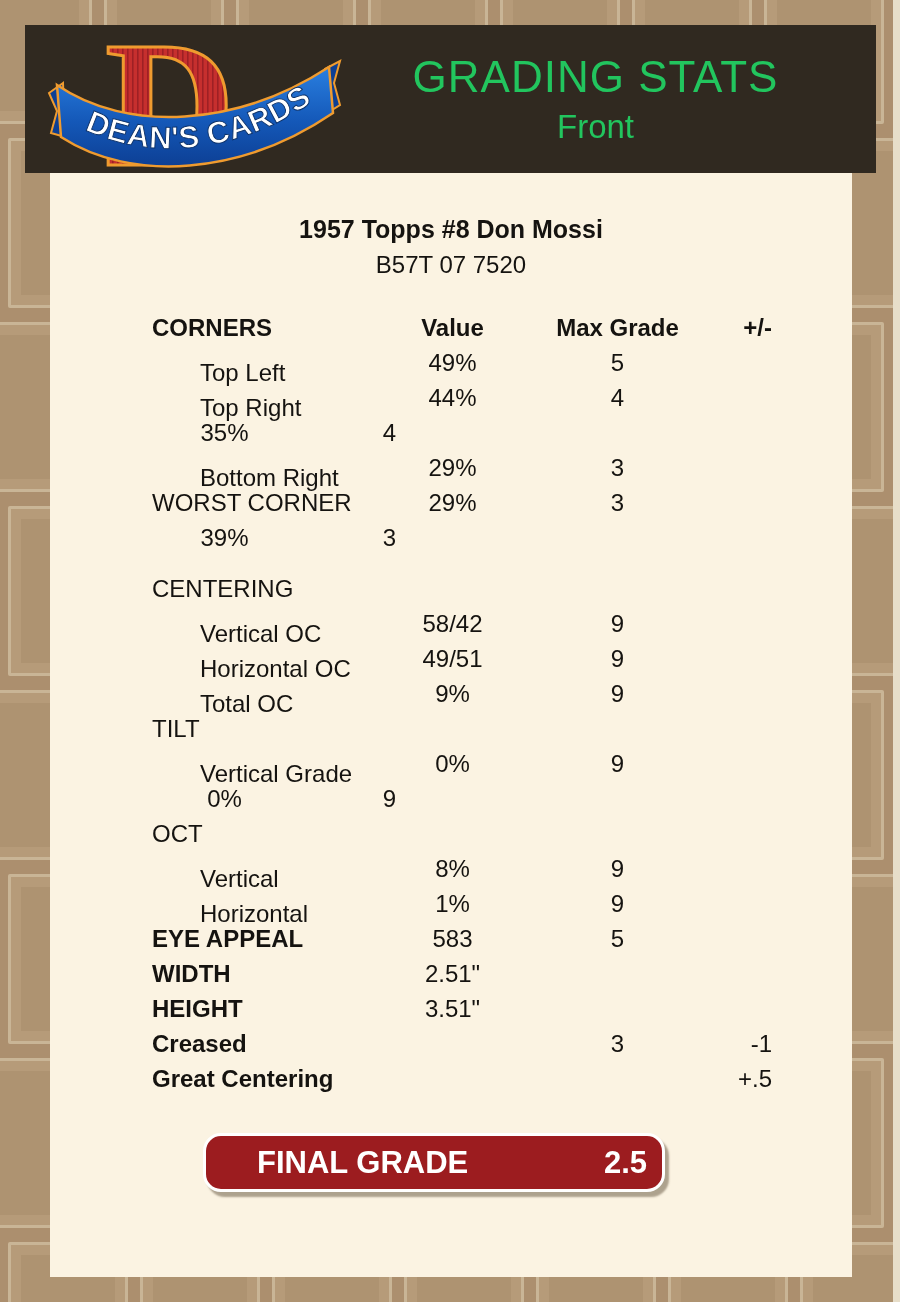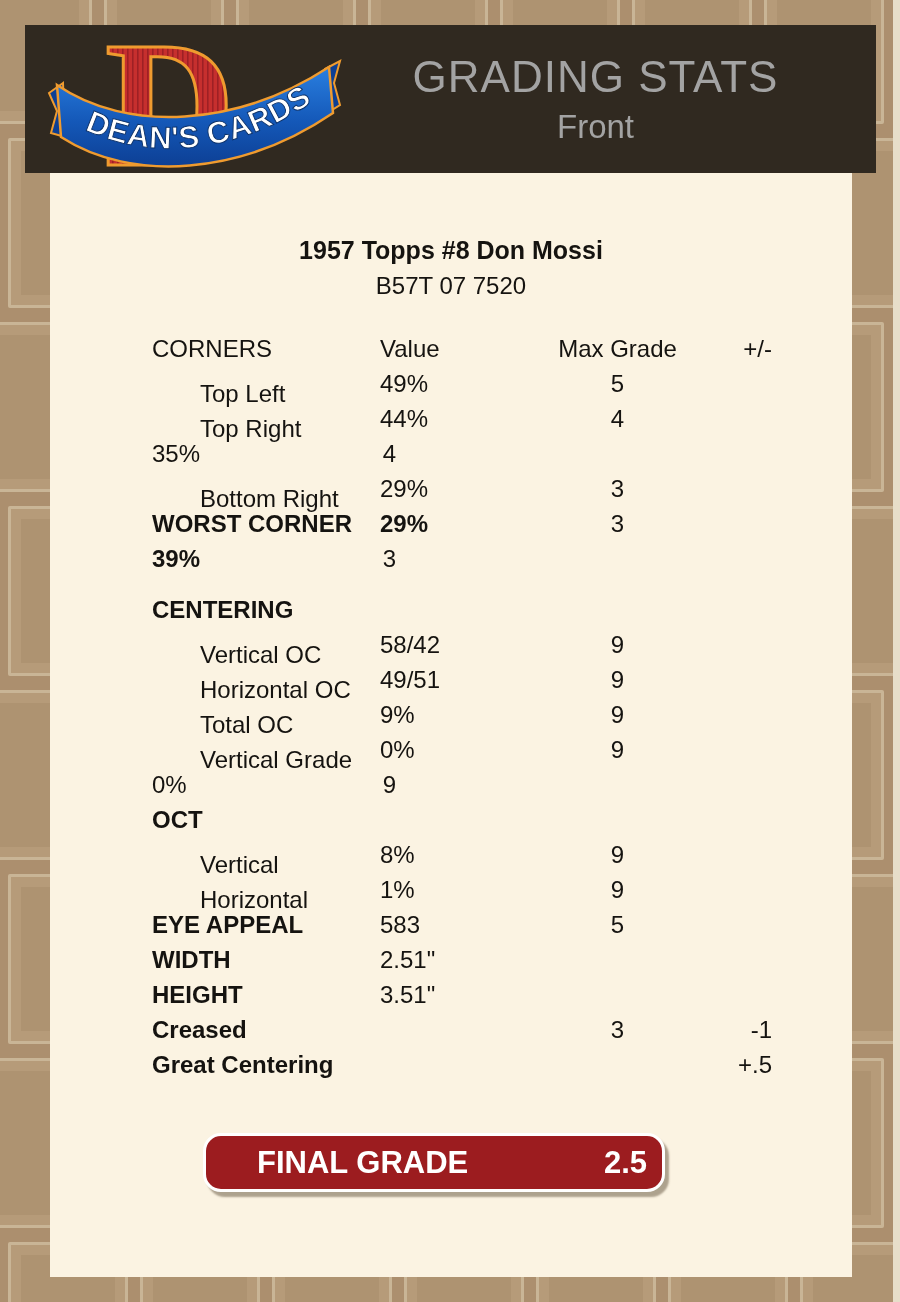--- a/index.html
+++ b/index.html
@@ -27,44 +27,44 @@
   }
   
   .header{
     position:absolute;left:25px;top:25px;width:851px;height:148px;
     background:var(--header-bg,#302920);z-index:2;
   }
   .logo{position:absolute;left:22px;top:0;width:295px;height:148px;}
   .header-text{
     position:absolute;inset:0;box-sizing:border-box;padding-left:290px;
     display:flex;flex-direction:column;align-items:center;justify-content:center;
-    color:#a3a3a3;
+    color:#22c55e;
   }
   .header-title{font-size:44px;line-height:50px;letter-spacing:1px;white-space:nowrap;}
   .header-subtitle{font-size:33px;line-height:40px;margin-top:5px;}
   
   .panel{
     position:absolute;left:50px;top:173px;width:802px;height:1104px;
     background:var(--panel-bg,#fbf3e2);z-index:2;
   }
-  .card-title{padding-top:62px;text-align:center;font-weight:bold;font-size:25px;line-height:31px;}
+  .card-title{padding-top:41px;text-align:center;font-weight:bold;font-size:25px;line-height:31px;}
   .card-id{text-align:center;font-size:24px;line-height:30px;margin-top:5px;}
   
   .stats-table{margin:30px 0 0 102px;width:640px;}
   .trow{display:flex;height:35px;align-items:center;font-size:24px;}
   .trow.gap{margin-top:16px;}
   .cell{white-space:nowrap;}
   .cell.label{flex:0 0 228px;box-sizing:border-box;}
-  .cell.value{flex:0 0 145px;text-align:left;}
+  .cell.value{flex:0 0 145px;text-align:center;}
   .cell.max{flex:0 0 185px;text-align:center;}
   .cell.pm{flex:0 0 62px;text-align:right;}
   .trow.item .cell.label{padding-left:48px;margin-top:20px;}
-  .trow.colheader .cell{font-weight:normal;}
-  .trow.section .cell.label{font-weight:bold;}
-  .trow.summary .cell.label,.trow.summary .cell.value{font-weight:bold;}
+  .trow.colheader .cell{font-weight:bold;}
+  .trow.section .cell.label{font-weight:normal;}
+  .trow.summary .cell.label,.trow.summary .cell.value{font-weight:normal;}
   .trow.boldlabel .cell.label{font-weight:bold;}
   
   .final-grade{
     position:absolute;left:153px;top:960px;width:462px;height:59px;
     box-sizing:border-box;border:3px solid #fff;border-radius:18px;
     background:var(--accent-red,#9c1c1f);
     box-shadow:4px 5px 2px rgba(110,95,72,.55);
     display:flex;align-items:center;justify-content:space-between;
     padding:0 15px 0 51px;
     color:#fff;font-weight:bold;font-size:31px;
@@ -227,20 +227,26 @@
         <div class="cell value">49/51</div>
         <div class="cell max">9</div>
         <div class="cell pm"></div>
       </div>
       <div class="trow item">
         <div class="cell label">Total OC</div>
         <div class="cell value">9%</div>
         <div class="cell max">9</div>
         <div class="cell pm"></div>
       </div>
+      <div class="trow section">
+        <div class="cell label">TILT</div>
+        <div class="cell value"></div>
+        <div class="cell max"></div>
+        <div class="cell pm"></div>
+      </div>
       <div class="trow item">
         <div class="cell label">Vertical Grade</div>
         <div class="cell value">0%</div>
         <div class="cell max">9</div>
         <div class="cell pm"></div>
       </div>
       <div class="trow item">
         <div class="cell value">0%</div>
         <div class="cell max">9</div>
         <div class="cell pm"></div>

